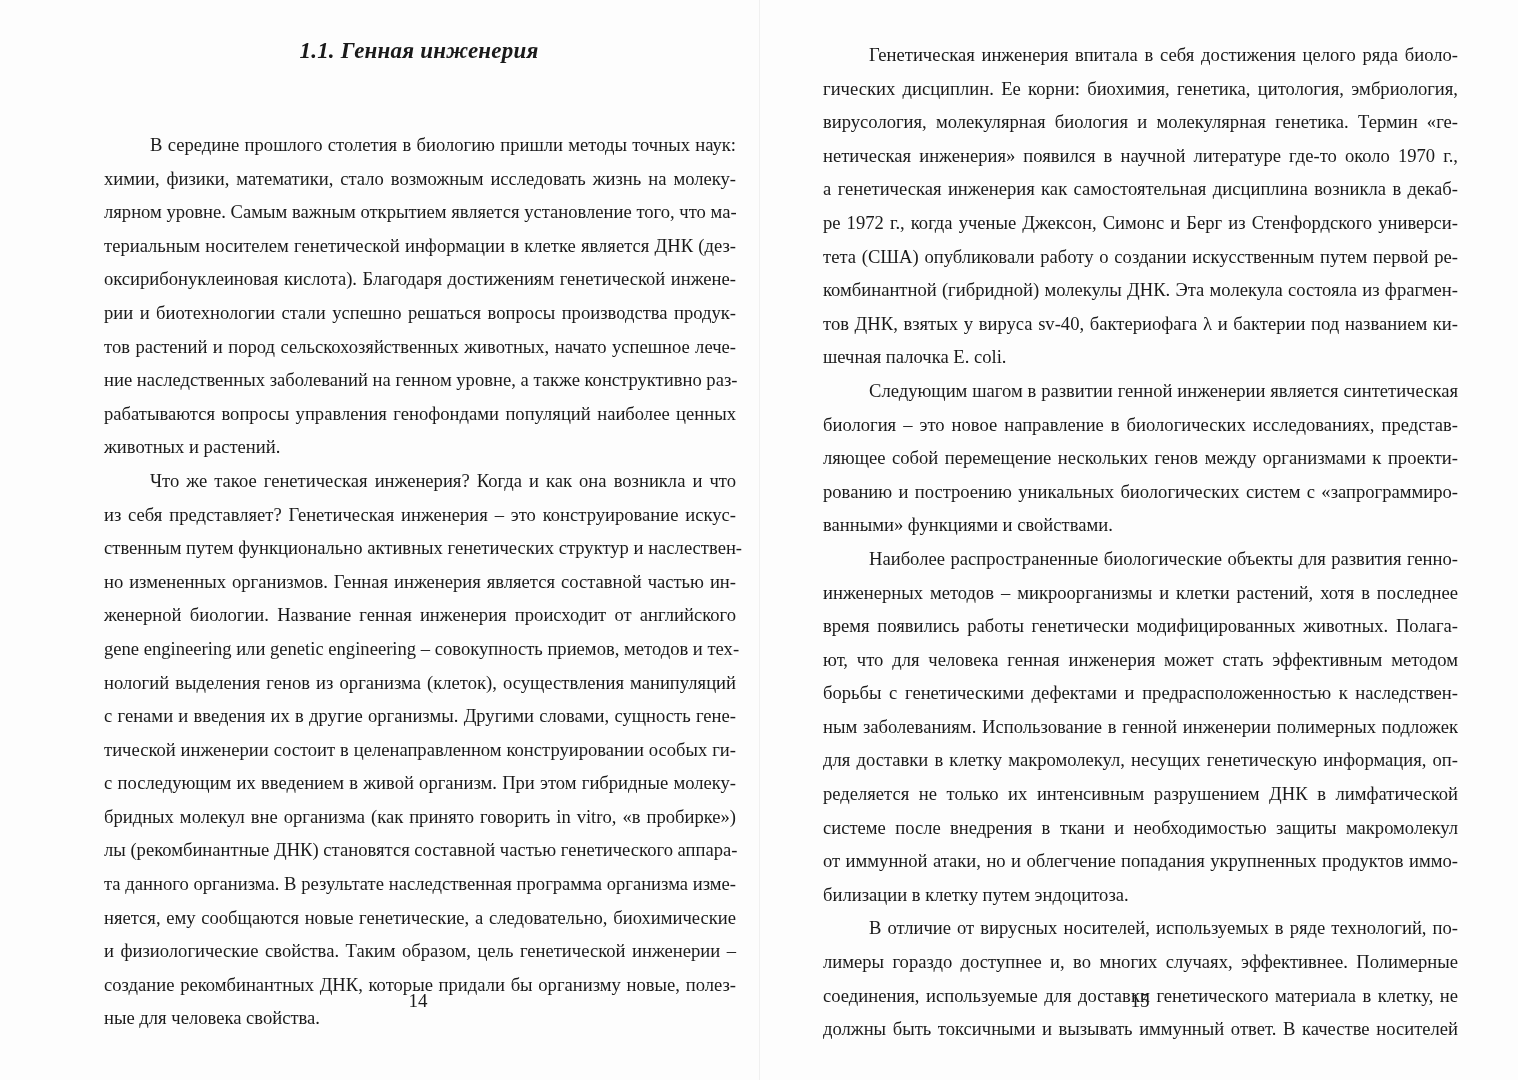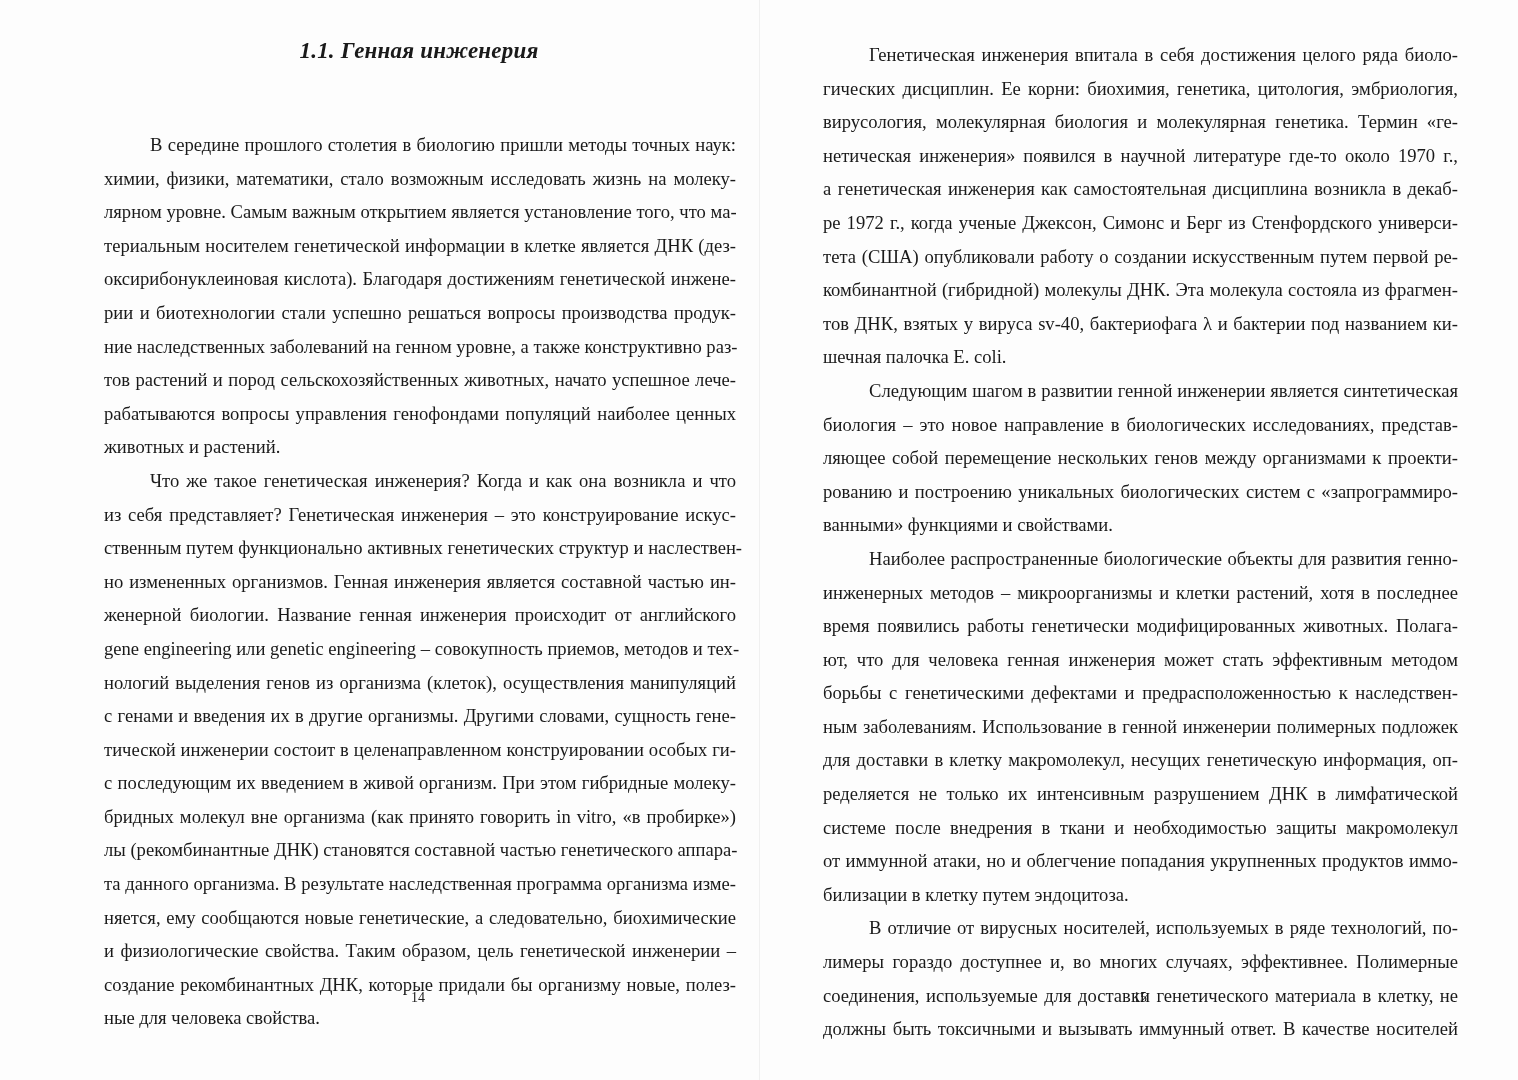--- a/index.html
+++ b/index.html
@@ -11,38 +11,38 @@
   .fold { position: absolute; left: 759px; top: 0; width: 1px; height: 1080px; background: #f0f0f0; }
   .title { position: absolute; left: 88px; width: 630px; top: 38px; text-align: center;
            font-weight: bold; font-style: italic; font-size: 23px; letter-spacing: 0.2px; }
   .lines { position: absolute; margin: 0; padding: 0; list-style: none; }
   .page-left .lines { left: 88px; width: 632px; top: 128px; }
   .page-right .lines { left: 43px; width: 635px; top: 38px; }
   .line { height: 33.6px; line-height: 33.6px; font-size: 18.6px;
           text-align: justify; text-align-last: justify; white-space: nowrap; overflow: visible; }
   .line.indent { padding-left: 46px; }
   .line.last { text-align-last: left; }
-  .pagenum { position: absolute; top: 990px; font-size: 14px; text-align: center; width: 60px; }
+  .pagenum { position: absolute; top: 990px; font-size: 19px; text-align: center; width: 60px; }
   .page-left .pagenum { left: 372px; }
   .page-right .pagenum { left: 330px; }
 </style>
 </head>
 <body>
 
 <div class="page page-left">
   <div class="title">1.1. Генная инженерия</div>
   <ul class="lines" id="left-lines">
       <li class="line indent">В середине прошлого столетия в биологию пришли методы точных наук:</li>
       <li class="line">химии, физики, математики, стало возможным исследовать жизнь на молеку-</li>
       <li class="line">лярном уровне. Самым важным открытием является установление того, что ма-</li>
       <li class="line">териальным носителем генетической информации в клетке является ДНК (дез-</li>
       <li class="line">оксирибонуклеиновая кислота). Благодаря достижениям генетической инжене-</li>
       <li class="line">рии и биотехнологии стали успешно решаться вопросы производства продук-</li>
+      <li class="line">тов растений и пород сельскохозяйственных животных, начато успешное лече-</li>
       <li class="line">ние наследственных заболеваний на генном уровне, а также конструктивно раз-</li>
-      <li class="line">тов растений и пород сельскохозяйственных животных, начато успешное лече-</li>
       <li class="line">рабатываются вопросы управления генофондами популяций наиболее ценных</li>
       <li class="line last">животных и растений.</li>
       <li class="line indent">Что же такое генетическая инженерия? Когда и как она возникла и что</li>
       <li class="line">из себя представляет? Генетическая инженерия – это конструирование искус-</li>
       <li class="line">ственным путем функционально активных генетических структур и наслествен-</li>
       <li class="line">но измененных организмов. Генная инженерия является составной частью ин-</li>
       <li class="line">женерной биологии. Название генная инженерия происходит от английского</li>
       <li class="line">gene engineering или genetic engineering – совокупность приемов, методов и тех-</li>
       <li class="line">нологий выделения генов из организма (клеток), осуществления манипуляций</li>
       <li class="line">с генами и введения их в другие организмы. Другими словами, сущность гене-</li>

